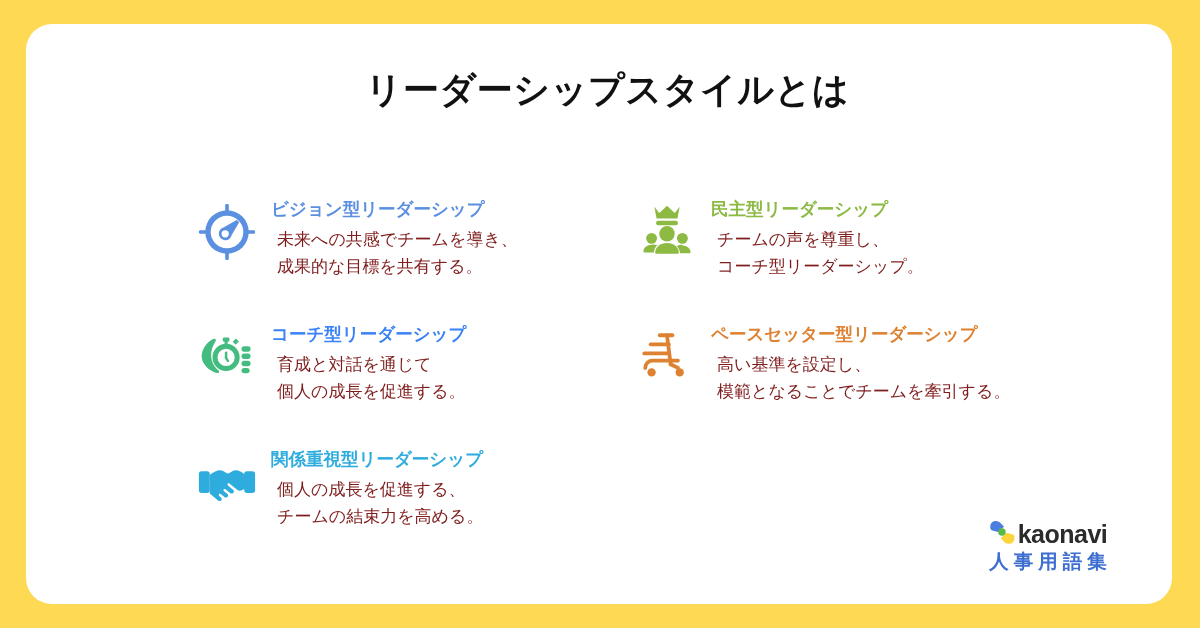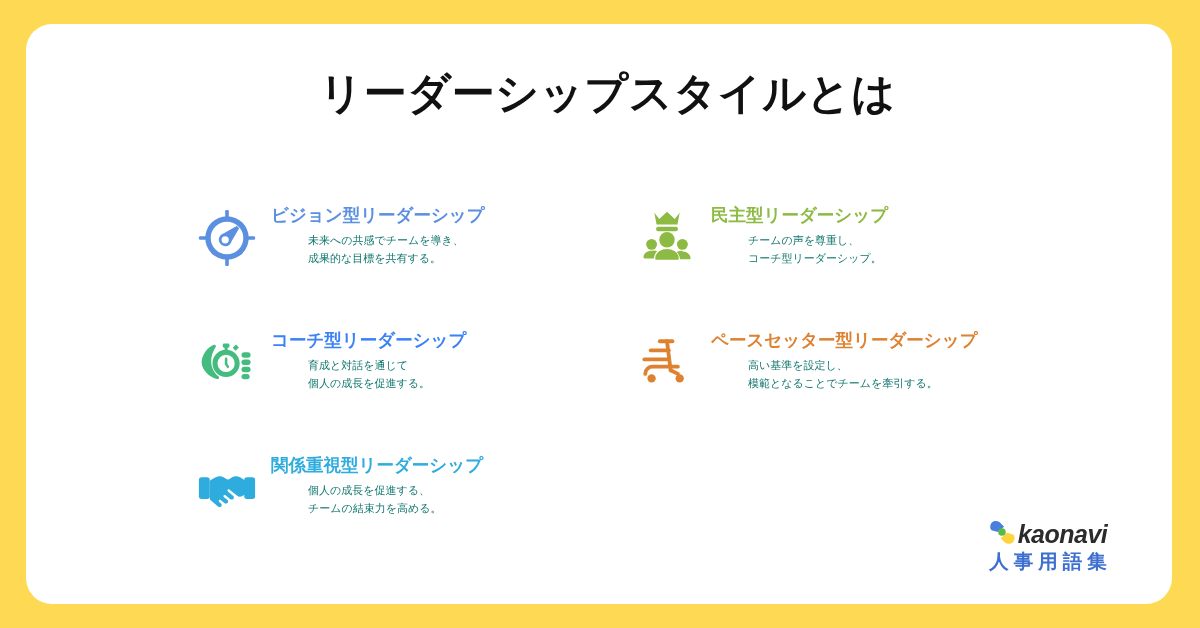--- a/index.html
+++ b/index.html
@@ -32,31 +32,31 @@
     background: #FFFFFF;
     border-radius: 26px;
   }
 
   #page-title {
     position: absolute;
     left: 17px;
     right: 0;
     top: 44px;
     text-align: center;
-    font-size: 43px;
+    font-size: 36px;
     line-height: 1.2;
     font-weight: 700;
     color: #111111;
     letter-spacing: 0.5px;
   }
 
   #grid {
     position: absolute;
     left: 165px;
-    top: 172px;
+    top: 166px;
     width: 900px;
     display: grid;
     grid-template-columns: 440px 460px;
     grid-template-rows: 125px 125px 125px;
   }
 
   .item {
     display: flex;
     align-items: flex-start;
   }
@@ -80,25 +80,24 @@
 
   .item-title {
     font-size: 17.5px;
     font-weight: 700;
     line-height: 1.3;
     margin-bottom: 5px;
     white-space: nowrap;
   }
 
   .item-desc {
-    font-size: 11px;
+    font-size: 17px;
     line-height: 1.62;
-    color: #0f766e;
+    color: #7f1d1d;
     padding-left: 6px;
-    margin-left: 31px;
   }
 
   .item-desc span { display: block; white-space: nowrap; }
 
   
   .c-vision   { color: #5B8FE0; }
   .c-coach    { color: #3b82f6; }
   .c-relation { color: #2FACDE; }
   .c-democ    { color: #8CBA43; }
   .c-pace     { color: #DE8130; }
@@ -110,21 +109,20 @@
     bottom: 32px;
     text-align: center;
     width: 160px;
   }
 
   #logo-row {
     display: flex;
     align-items: center;
     justify-content: center;
     gap: 2px;
-    font-style: italic;
   }
 
   #logo-word {
     font-size: 25px;
     font-weight: 700;
     color: #2b2b2b;
     letter-spacing: -0.5px;
     line-height: 1;
   }
 

